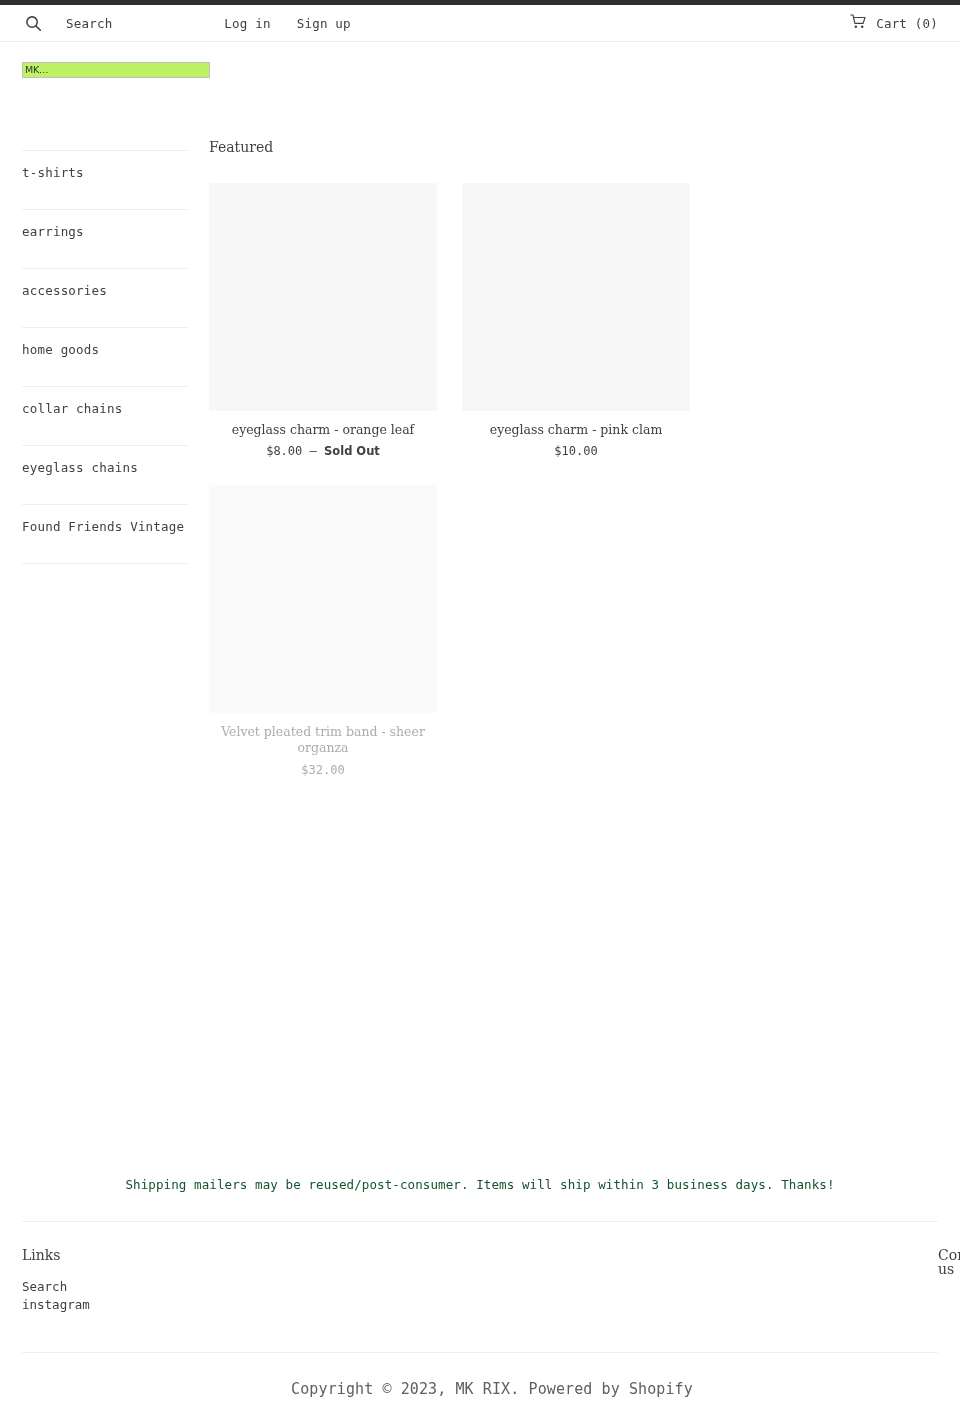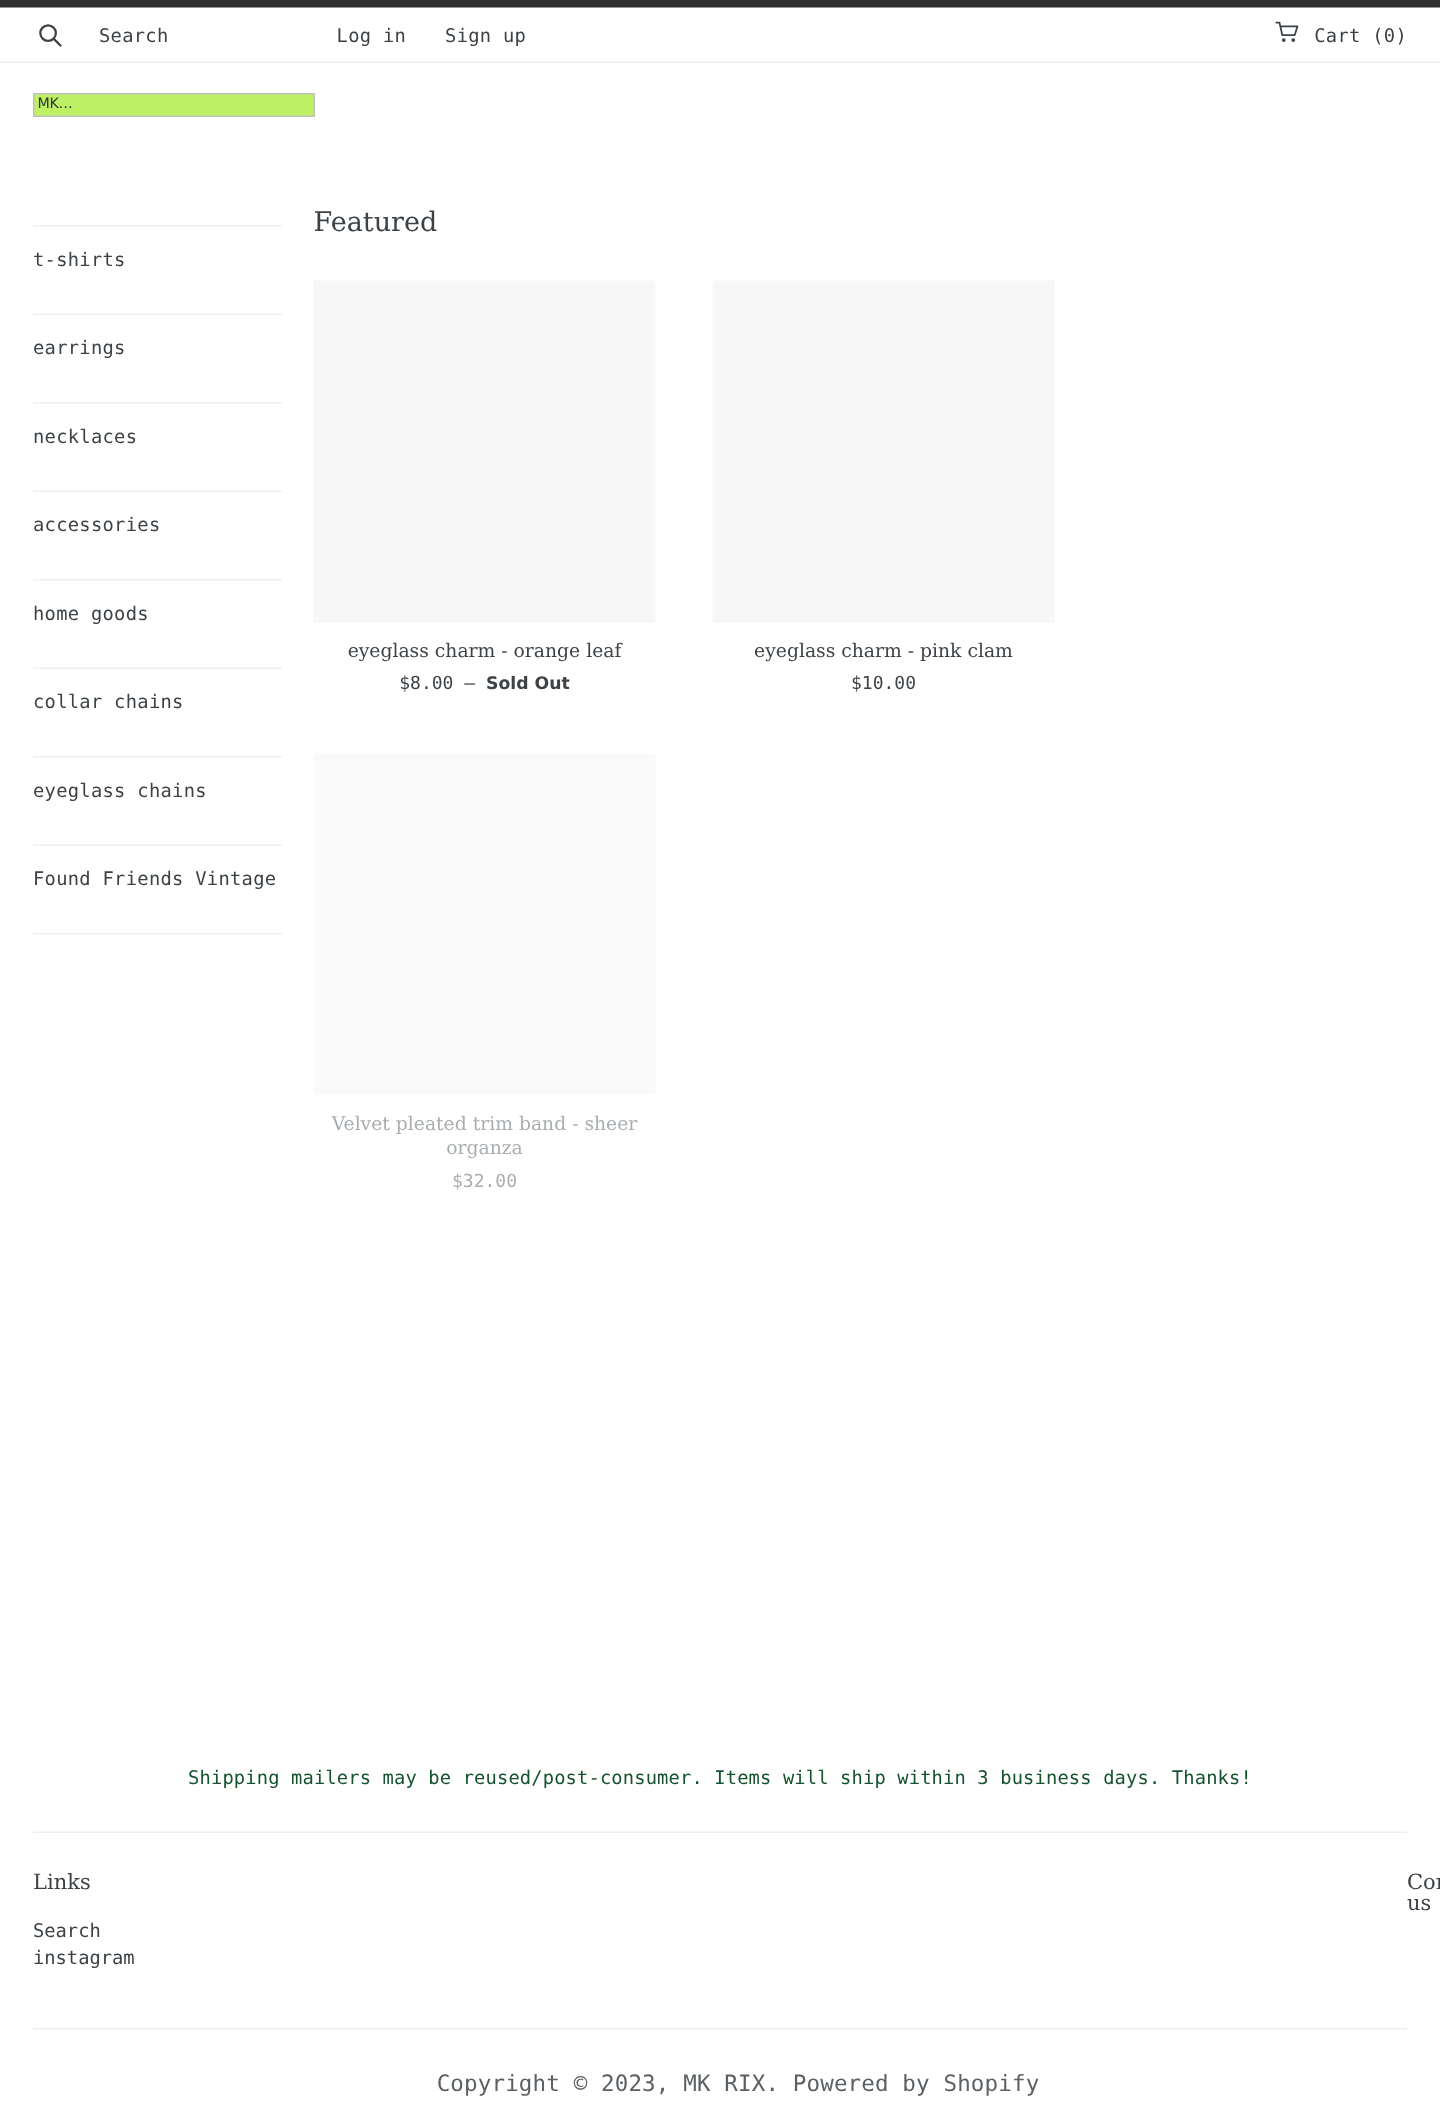--- a/index.html
+++ b/index.html
@@ -143,34 +143,34 @@
 
   
   .main {
     position: absolute;
     top: 0;
     left: 209px;
     width: 729px;
   }
   .section-title {
     font-family: "DejaVu Serif", "Liberation Serif", serif;
-    font-size: 18px;
+    font-size: 14px;
     font-weight: 400;
     color: #3d4246;
     margin: 0;
     padding: 0;
     line-height: 1;
   }
 
   .grid {
     position: relative;
     margin-top: 29px;
     display: flex;
     flex-wrap: wrap;
-    gap: 16px;
+    gap: 3px;
   }
   .card {
     width: 228px;
     margin-right: 22px;
     margin-bottom: 22px;
     text-align: center;
     cursor: pointer;
   }
   .card:nth-child(3n) { margin-right: 0; }
   .card-img {
@@ -313,23 +313,20 @@
 <div class="page">
 
   <nav class="sidebar">
     <div class="side-item">
       <span class="side-item-label">t-shirts</span>
     </div>
     <div class="side-item">
       <span class="side-item-label">earrings</span>
     </div>
     <div class="side-item">
-      <span class="side-item-label">necklaces</span>
-    </div>
-    <div class="side-item">
       <span class="side-item-label">accessories</span>
     </div>
     <div class="side-item">
       <span class="side-item-label">home goods</span>
     </div>
     <div class="side-item">
       <span class="side-item-label">collar chains</span>
     </div>
     <div class="side-item">
       <span class="side-item-label">eyeglass chains</span>

